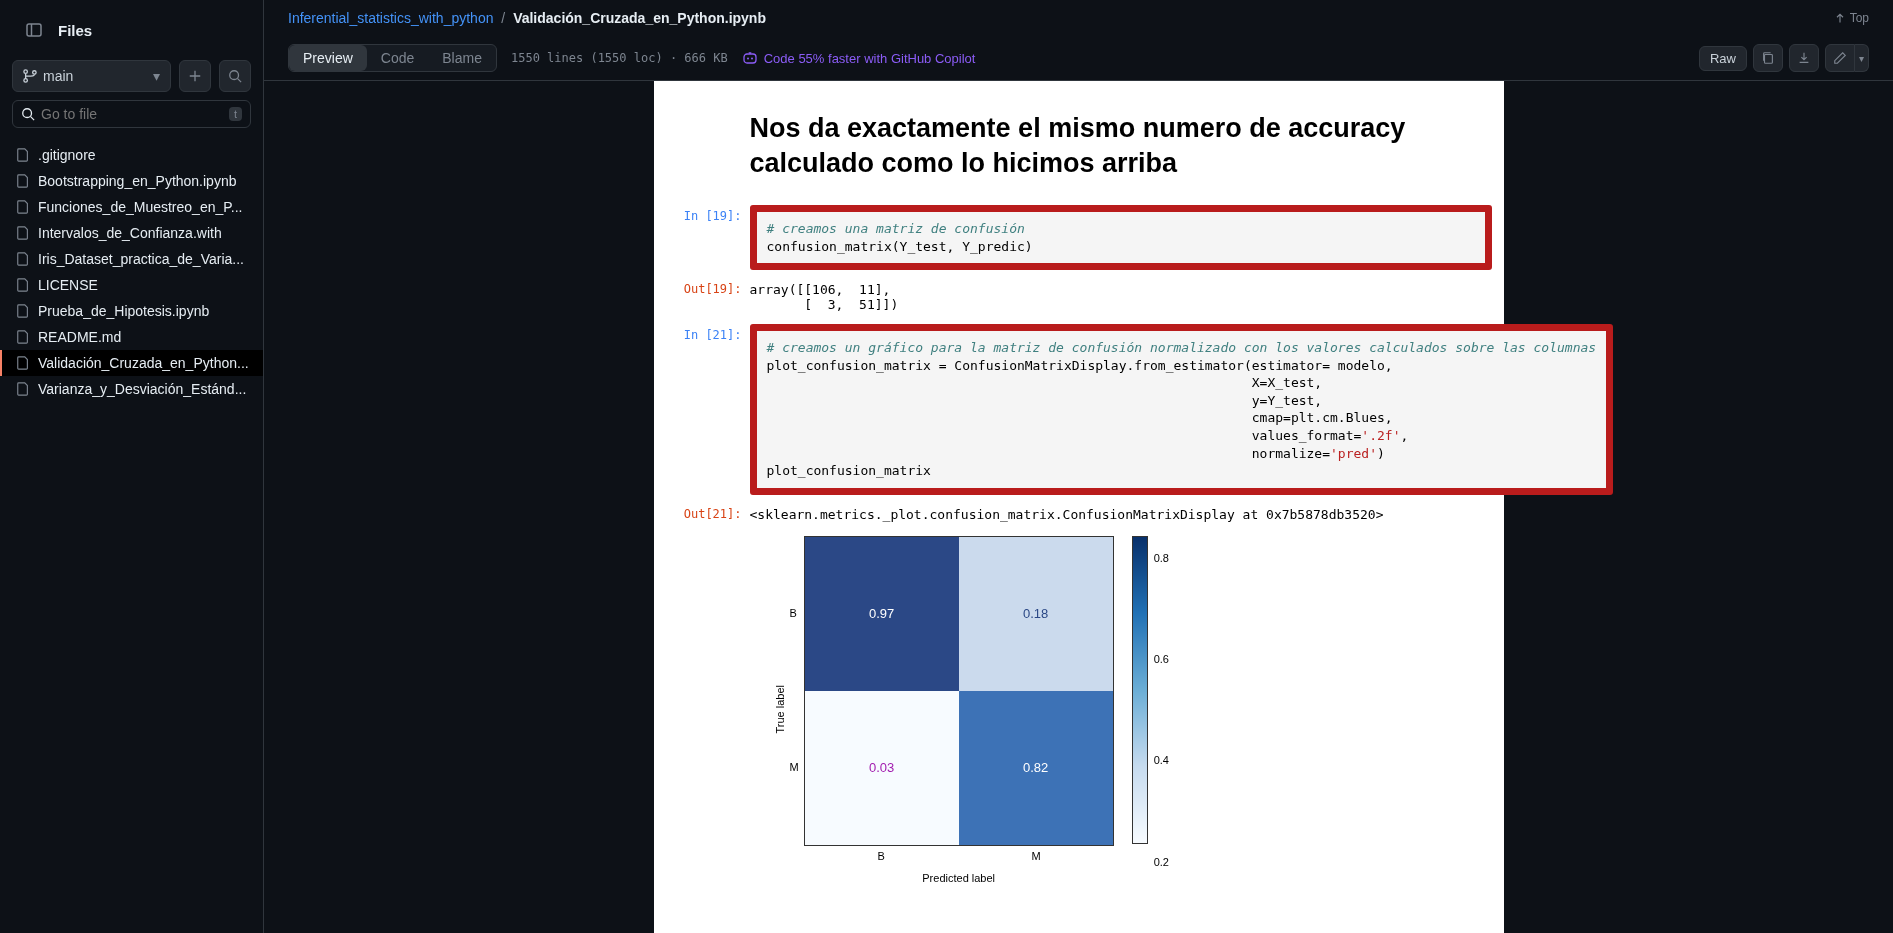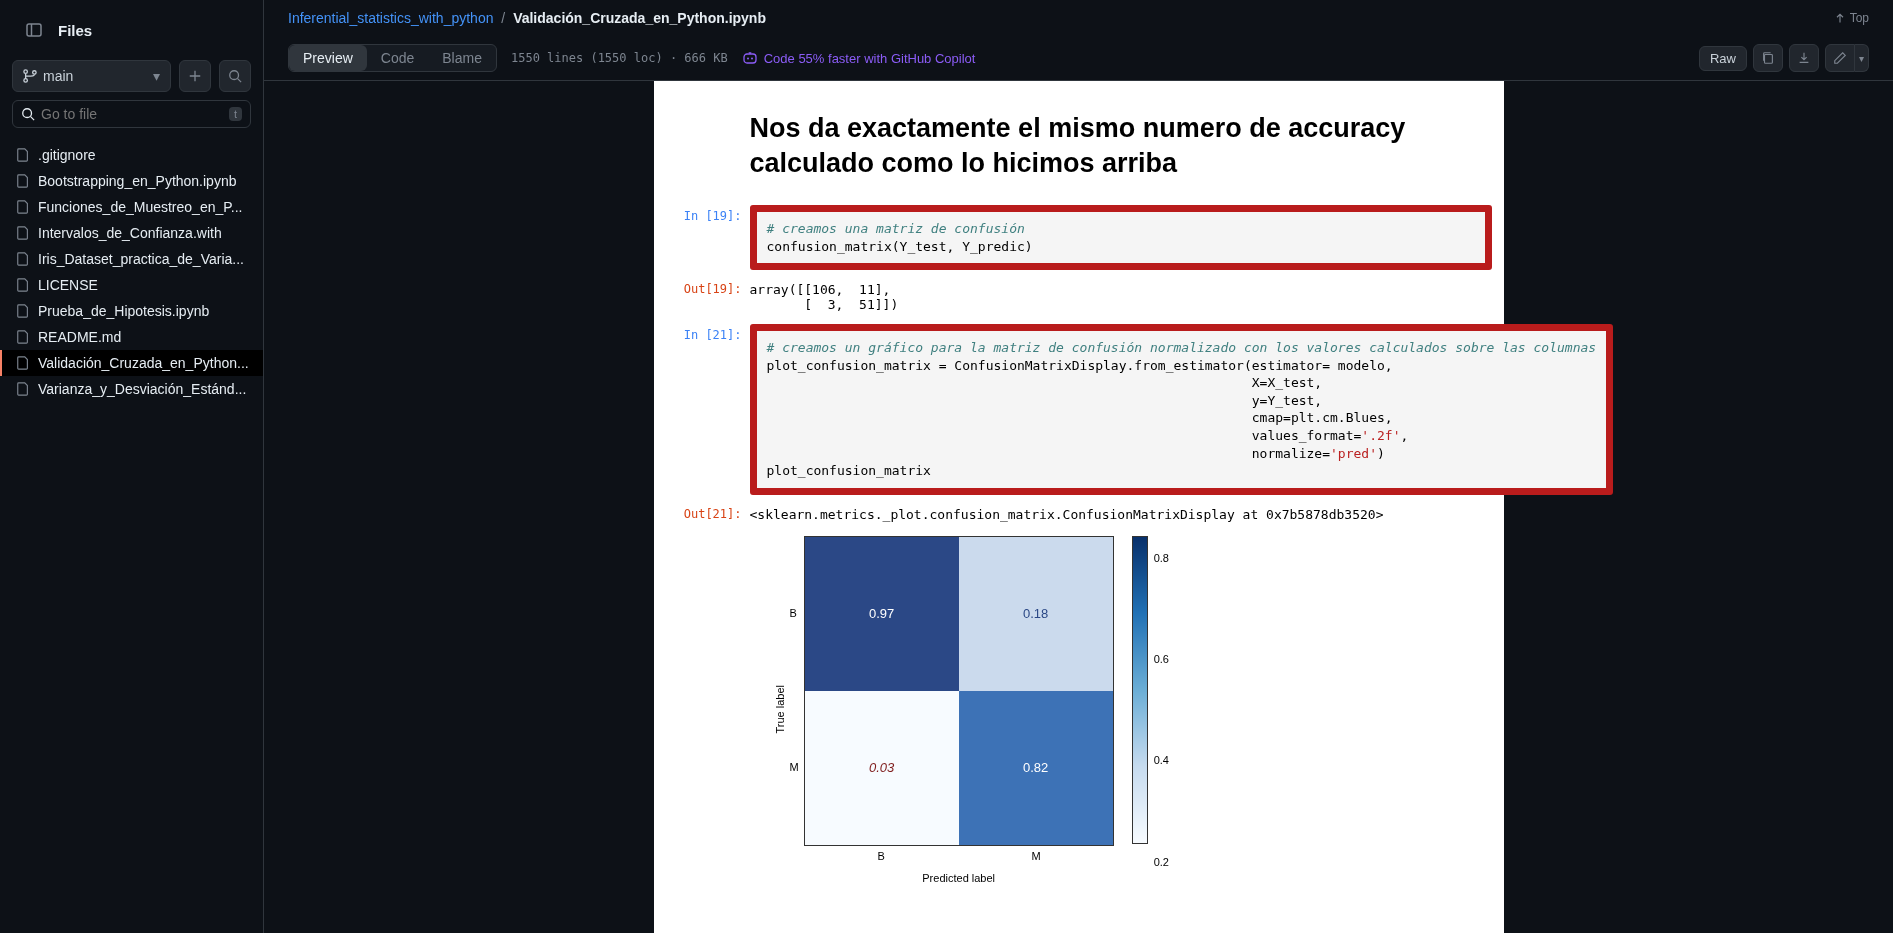--- a/index.html
+++ b/index.html
@@ -274,21 +274,21 @@
               <div class="cm-left">
                 <div class="cm-ylabel">True label</div>
                 <div class="cm-yticks" id="yticks">
                     <div>B</div>
                     <div>M</div>
                   </div>
                 <div class="cm-grid-wrap">
                   <div class="cm-grid" id="cm-grid">
                       <div class="cm-cell" style="background: rgb(43, 72, 134); color: rgb(255, 255, 255);">0.97</div>
                       <div class="cm-cell" style="background: rgb(203, 218, 237); color: rgb(43, 72, 134);">0.18</div>
-                      <div class="cm-cell" style="background: rgb(247, 251, 255); color: #7f1d1d; font-style: italic;">0.03</div>
+                      <div class="cm-cell" style="background: rgb(247, 251, 255); color: #a21caf;">0.03</div>
                       <div class="cm-cell" style="background: rgb(61, 114, 182); color: rgb(255, 255, 255);">0.82</div>
                     </div>
                   <div class="cm-xticks" id="xticks">
                       <div style="width: 154px; text-align: center;">B</div>
                       <div style="width: 154px; text-align: center;">M</div>
                     </div>
                   <div class="cm-xlabel">Predicted label</div>
                 </div>
               </div>
               <div class="cm-colorbar">

